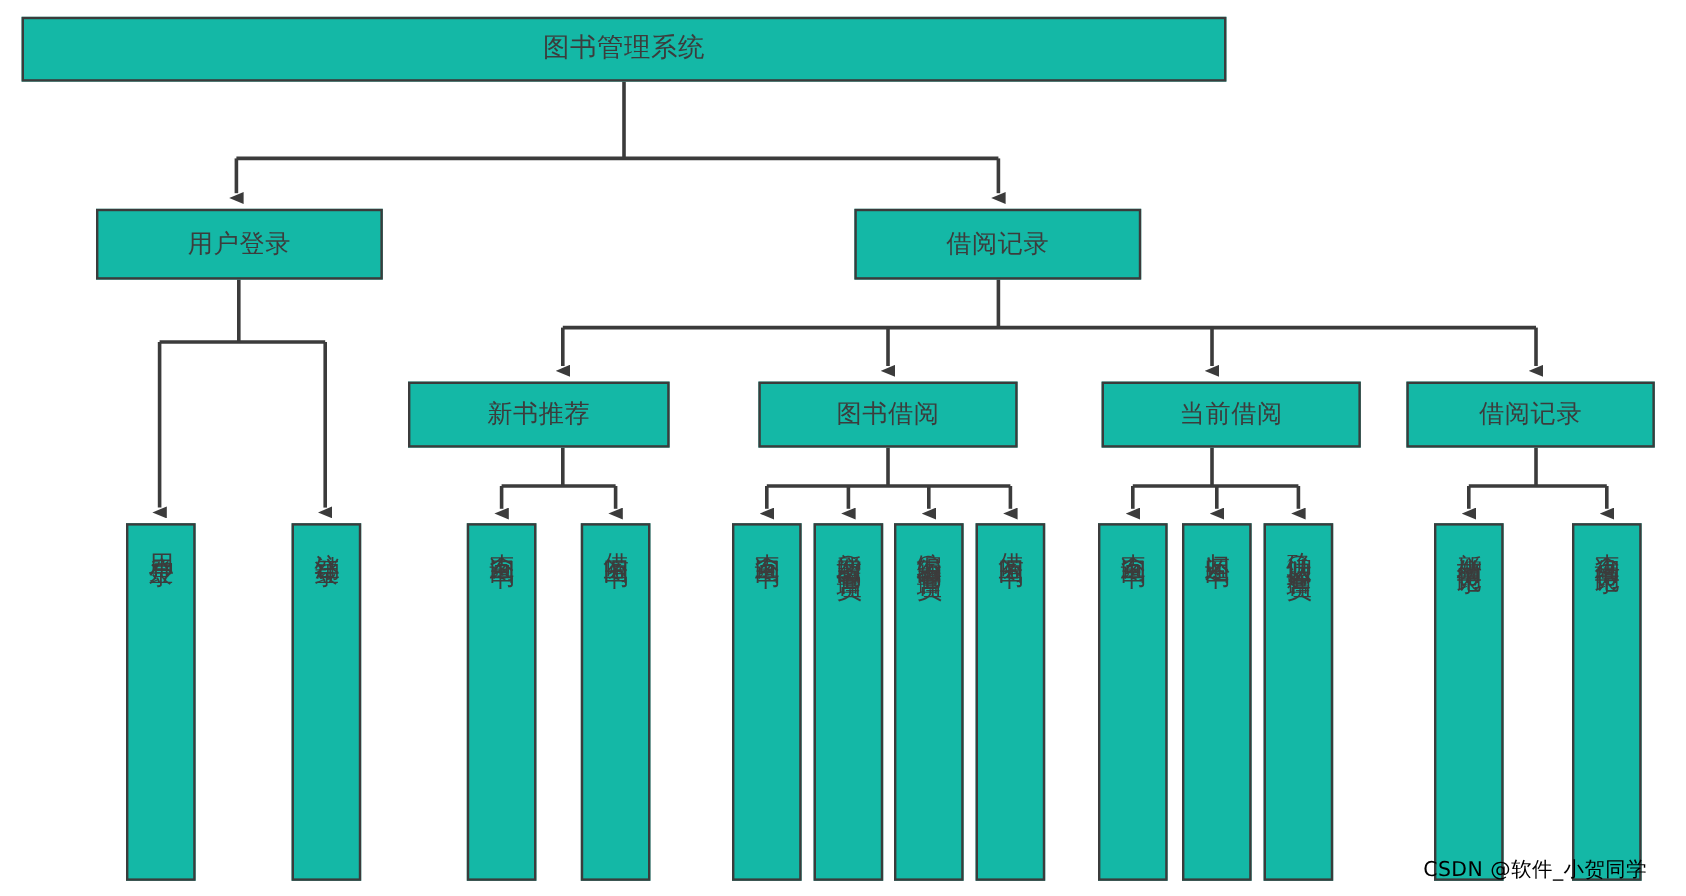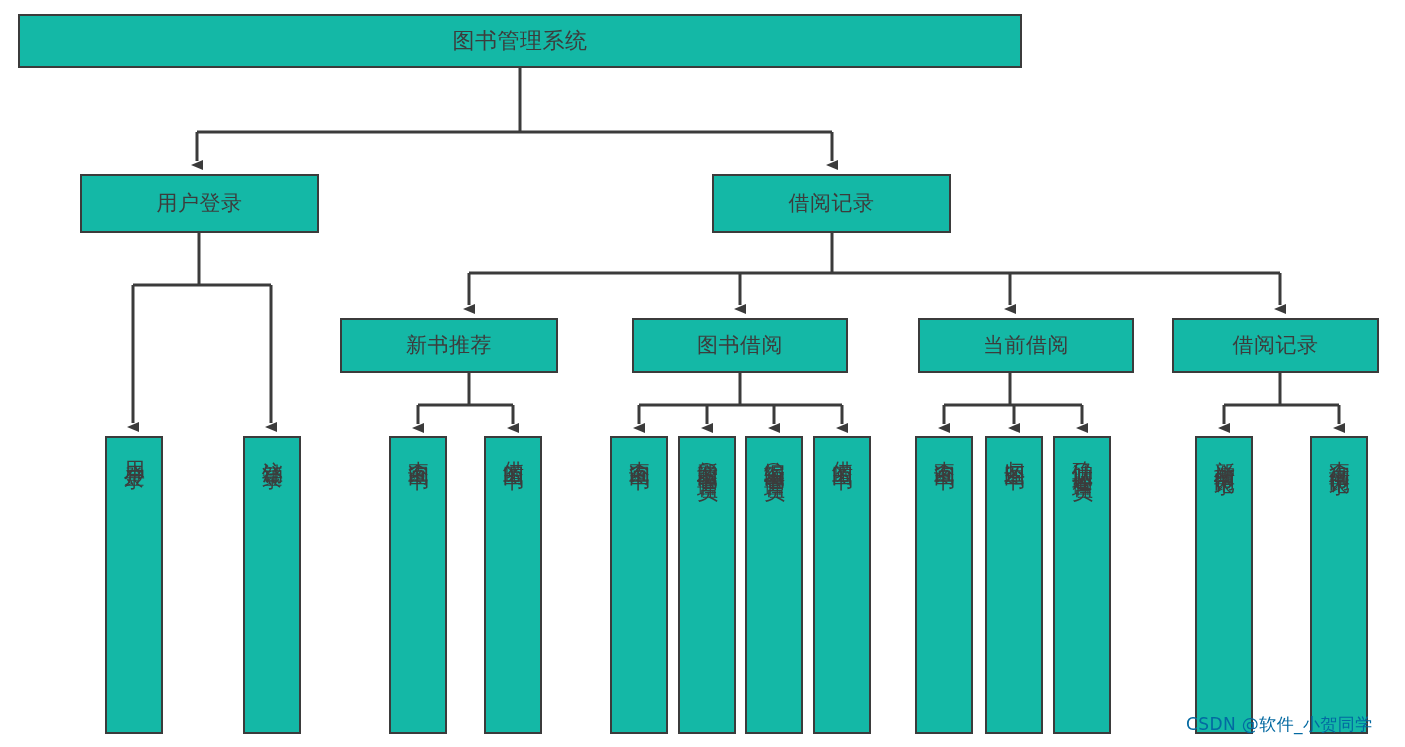--- a/index.html
+++ b/index.html
@@ -63,21 +63,21 @@
     font-size: 21px;
     letter-spacing: 3px;
     line-height: 1;
     display: block;
   }
   .watermark {
     position: absolute;
     left: 1186px;
     top: 713px;
     font-size: 17px;
-    color: #0369a1;
+    color: #000000;
     letter-spacing: 0.4px;
     z-index: 5;
     white-space: nowrap;
     font-family: "DejaVu Sans", "Liberation Sans", sans-serif;
   }
 </style>
 </head>
 <body>
 
 <div id="canvas">

